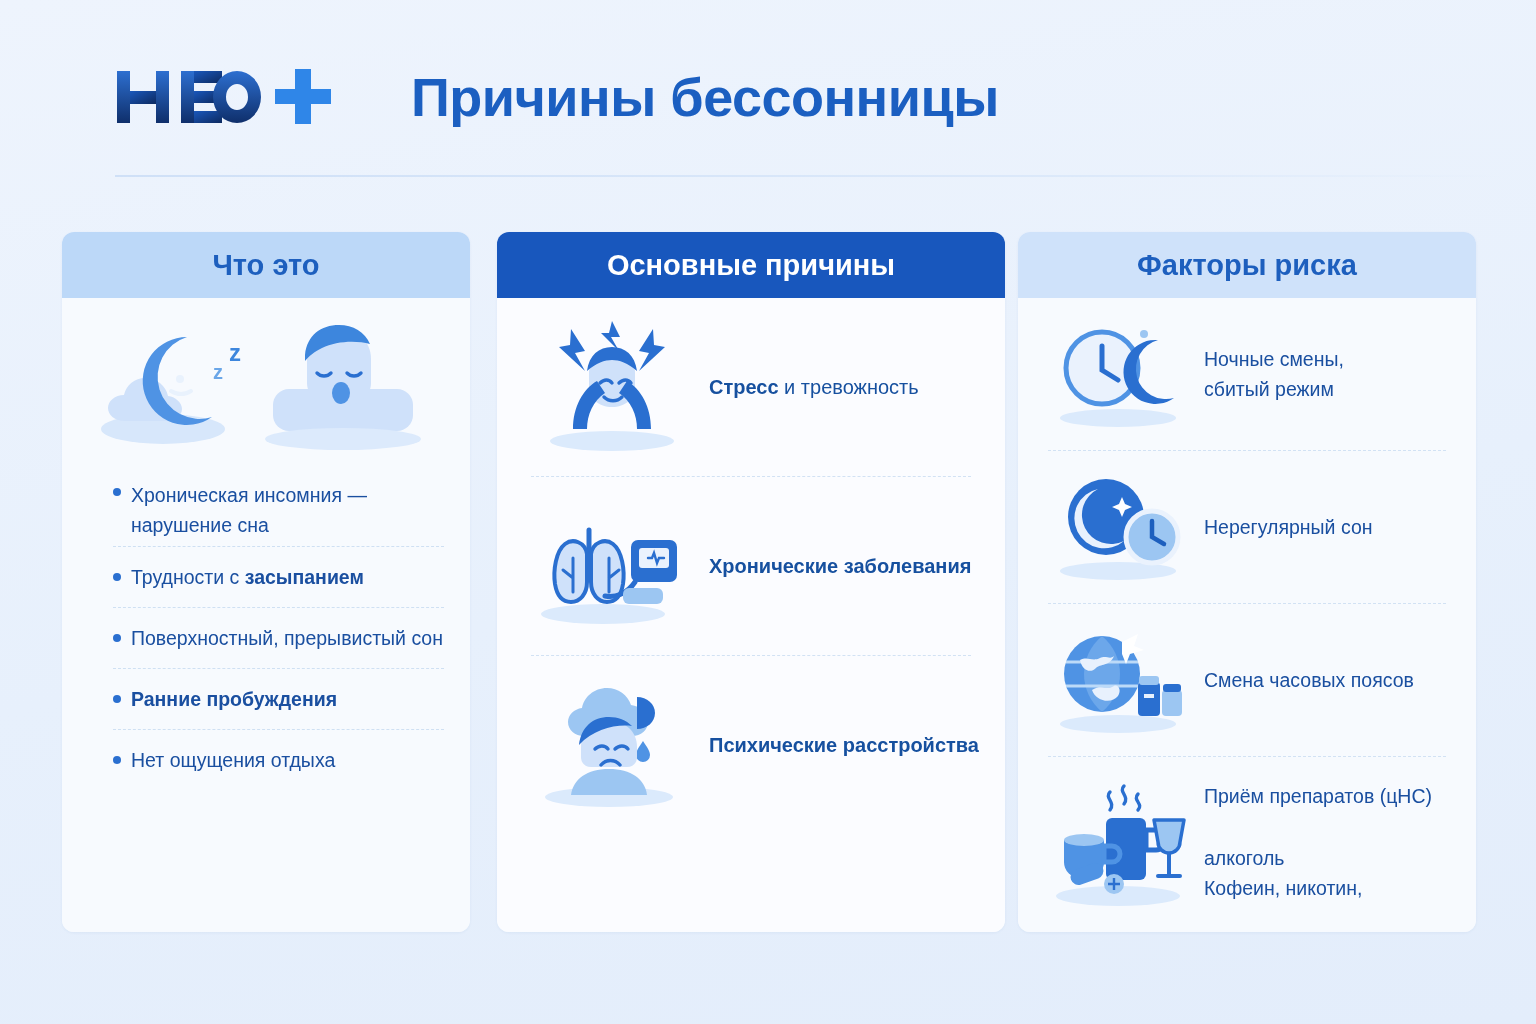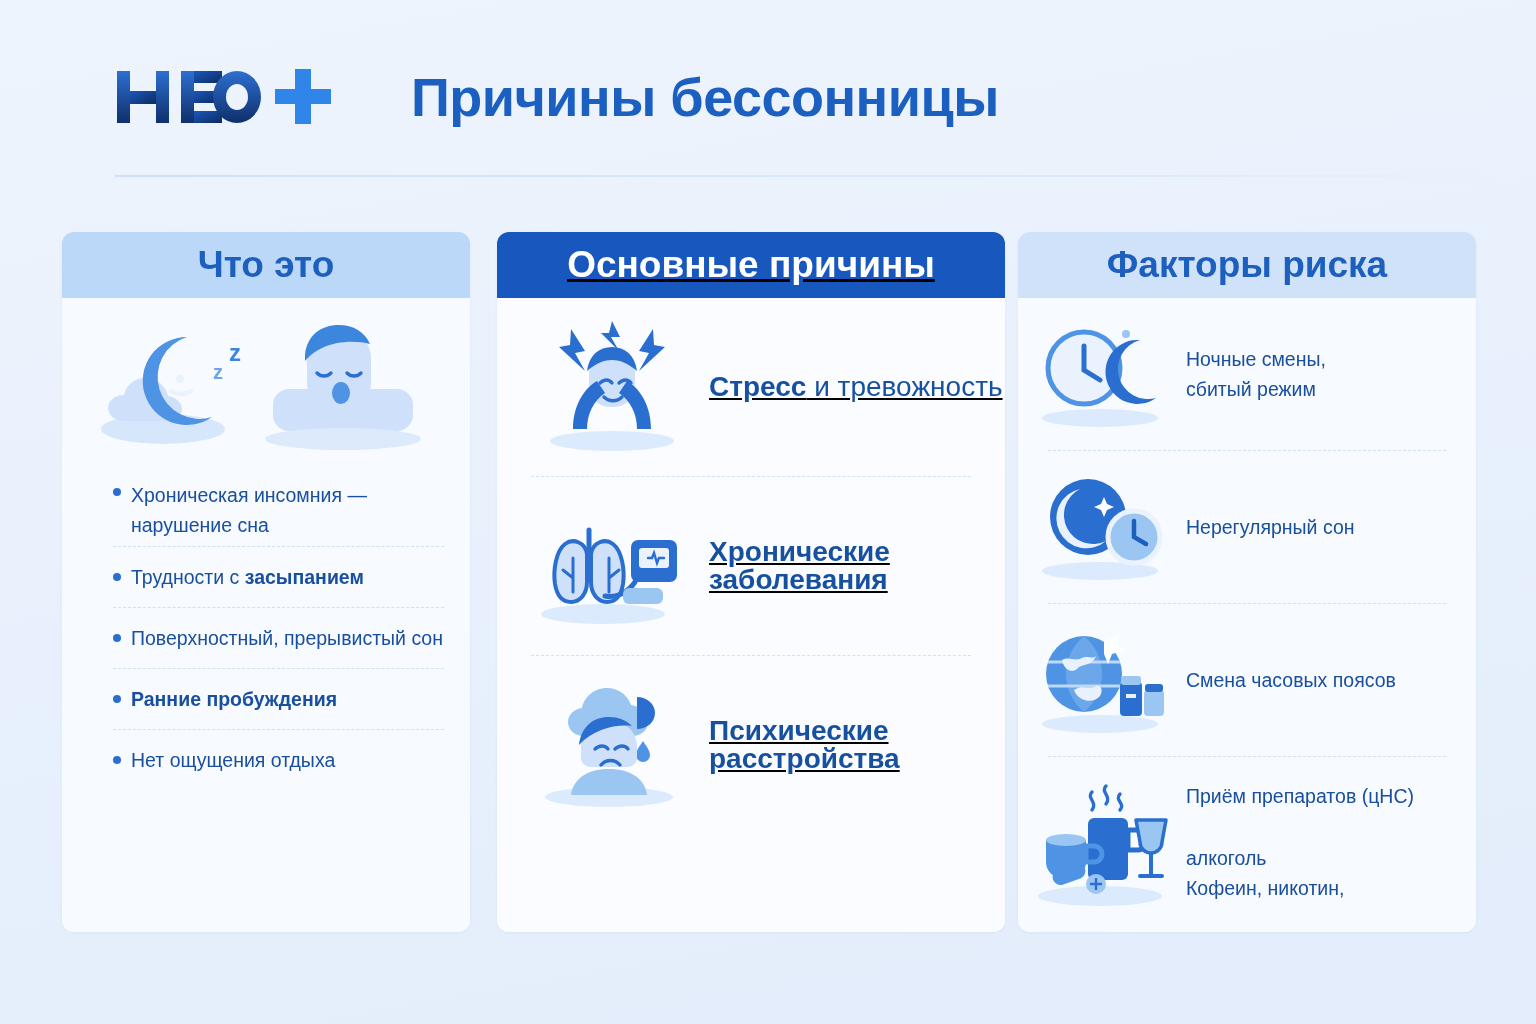--- a/index.html
+++ b/index.html
@@ -72,29 +72,29 @@
 
   .card {
     position: absolute;
     top: 0;
     border-radius: 12px;
     overflow: hidden;
     background: #f7fafe;
     box-shadow: 0 1px 3px rgba(40,90,160,0.06);
   }
   .card.col1 { left: 62px; width: 408px; height: 700px; }
-  .card.col2 { left: 497px; width: 508px; height: 700px; text-decoration: underline; }
+  .card.col2 { left: 497px; width: 508px; height: 700px; }
   .card.col3 { left: 1018px; width: 458px; height: 700px; }
 
   .card-head {
     height: 66px;
     display: flex;
     align-items: center;
     justify-content: center;
-    font-size: 37px;
+    font-size: 29px;
     font-weight: bold;
   }
   .col1 .card-head { background: #bcd8f8; color: #1d5fbe; }
   .col2 .card-head { background: #1857bd; color: #ffffff; }
   .col3 .card-head { background: #cfe2fa; color: #1d5fbe; }
 
   .card-body {
     position: relative;
     height: 634px;
     background: #f7fafe;
@@ -156,37 +156,38 @@
   }
   .cause-icon {
     width: 182px;
     height: 150px;
     flex: 0 0 182px;
     display: flex;
     align-items: center;
     justify-content: center;
   }
   .cause-label {
-    font-size: 28px;
+    font-size: 20px;
     font-weight: bold;
     color: #16509f;
     line-height: 28px;
     padding-left: 6px;
   }
   .cause-label .thin { font-weight: normal; }
   .cause-div {
     margin: 0 34px;
     border-top: 1px dashed #d2e2f4;
   }
 
   
   .risk-row {
     position: relative;
     display: flex;
     align-items: center;
+    padding-left: 18px;
     height: 152px;
   }
   .risk-icon {
     width: 168px;
     height: 128px;
     flex: 0 0 168px;
     display: flex;
     align-items: center;
     justify-content: center;
   }

